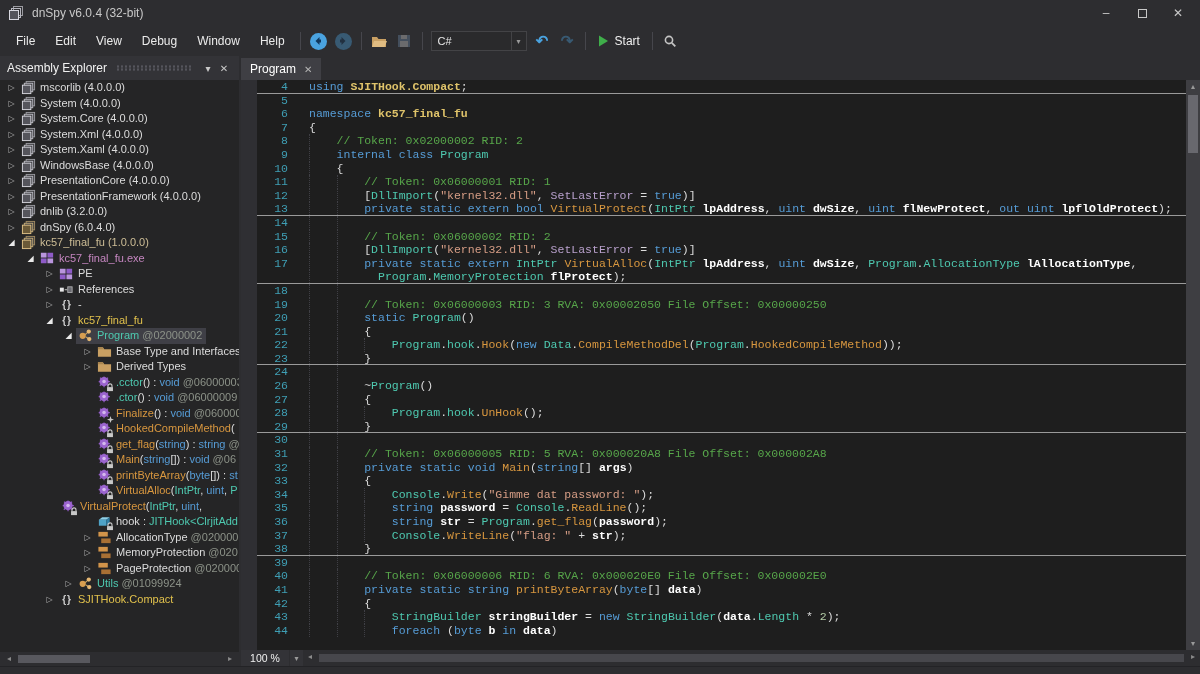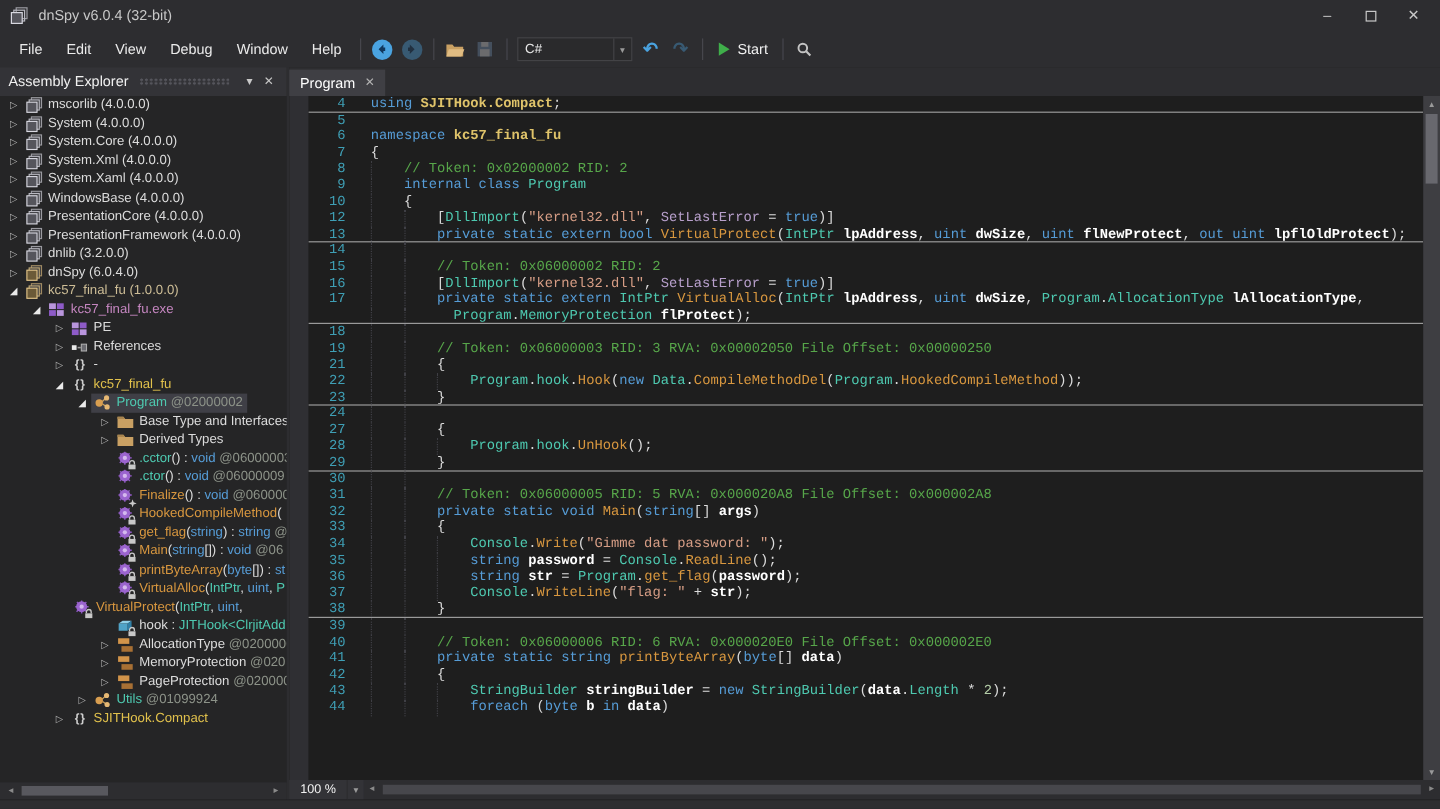--- a/index.html
+++ b/index.html
@@ -657,33 +657,36 @@
     <div class="code-wrap">
       <div class="bpmargin"></div>
       <div class="code" id="code">
           <div class="code-row sep"><span class="ln">4</span><span class="lc" style="padding-left: calc(0ch + 8px);"><span class="sg-k">using</span><span class="sg-p"> </span><span class="sg-ns">SJITHook.Compact</span><span class="sg-p">;</span></span></div>
           <div class="code-row"><span class="ln">5</span><span class="lc" style="padding-left: calc(0ch + 8px);"></span></div>
           <div class="code-row"><span class="ln">6</span><span class="lc" style="padding-left: calc(0ch + 8px);"><span class="sg-k">namespace</span><span class="sg-p"> </span><span class="sg-ns">kc57_final_fu</span></span></div>
           <div class="code-row"><span class="ln">7</span><span class="lc" style="padding-left: calc(0ch + 8px);"><span class="sg-p">{</span></span></div>
           <div class="code-row"><span class="ln">8</span><span class="lc" style="padding-left: calc(4ch + 8px);"><span class="guide" style="left: calc(0ch + 8px);"></span><span class="sg-c">// Token: 0x02000002 RID: 2</span></span></div>
           <div class="code-row"><span class="ln">9</span><span class="lc" style="padding-left: calc(4ch + 8px);"><span class="guide" style="left: calc(0ch + 8px);"></span><span class="sg-k">internal</span><span class="sg-p"> </span><span class="sg-k">class</span><span class="sg-p"> </span><span class="sg-t">Program</span></span></div>
           <div class="code-row"><span class="ln">10</span><span class="lc" style="padding-left: calc(4ch + 8px);"><span class="guide" style="left: calc(0ch + 8px);"></span><span class="sg-p">{</span></span></div>
+          <div class="code-row"><span class="ln">11</span><span class="lc" style="padding-left: calc(8ch + 8px);"><span class="guide" style="left: calc(0ch + 8px);"></span><span class="guide" style="left: calc(4ch + 8px);"></span><span class="sg-c">// Token: 0x06000001 RID: 1</span></span></div>
           <div class="code-row"><span class="ln">12</span><span class="lc" style="padding-left: calc(8ch + 8px);"><span class="guide" style="left: calc(0ch + 8px);"></span><span class="guide" style="left: calc(4ch + 8px);"></span><span class="sg-p">[</span><span class="sg-t">DllImport</span><span class="sg-p">(</span><span class="sg-s">"kernel32.dll"</span><span class="sg-p">, </span><span class="sg-pr">SetLastError</span><span class="sg-p"> = </span><span class="sg-k">true</span><span class="sg-p">)]</span></span></div>
           <div class="code-row sep"><span class="ln">13</span><span class="lc" style="padding-left: calc(8ch + 8px);"><span class="guide" style="left: calc(0ch + 8px);"></span><span class="guide" style="left: calc(4ch + 8px);"></span><span class="sg-k">private</span><span class="sg-p"> </span><span class="sg-k">static</span><span class="sg-p"> </span><span class="sg-k">extern</span><span class="sg-p"> </span><span class="sg-k">bool</span><span class="sg-p"> </span><span class="sg-m">VirtualProtect</span><span class="sg-p">(</span><span class="sg-t">IntPtr</span><span class="sg-p"> </span><span class="sg-v">lpAddress</span><span class="sg-p">, </span><span class="sg-k">uint</span><span class="sg-p"> </span><span class="sg-v">dwSize</span><span class="sg-p">, </span><span class="sg-k">uint</span><span class="sg-p"> </span><span class="sg-v">flNewProtect</span><span class="sg-p">, </span><span class="sg-k">out</span><span class="sg-p"> </span><span class="sg-k">uint</span><span class="sg-p"> </span><span class="sg-v">lpflOldProtect</span><span class="sg-p">);</span></span></div>
           <div class="code-row"><span class="ln">14</span><span class="lc" style="padding-left: calc(0ch + 8px);"><span class="guide" style="left: calc(0ch + 8px);"></span><span class="guide" style="left: calc(4ch + 8px);"></span></span></div>
           <div class="code-row"><span class="ln">15</span><span class="lc" style="padding-left: calc(8ch + 8px);"><span class="guide" style="left: calc(0ch + 8px);"></span><span class="guide" style="left: calc(4ch + 8px);"></span><span class="sg-c">// Token: 0x06000002 RID: 2</span></span></div>
           <div class="code-row"><span class="ln">16</span><span class="lc" style="padding-left: calc(8ch + 8px);"><span class="guide" style="left: calc(0ch + 8px);"></span><span class="guide" style="left: calc(4ch + 8px);"></span><span class="sg-p">[</span><span class="sg-t">DllImport</span><span class="sg-p">(</span><span class="sg-s">"kernel32.dll"</span><span class="sg-p">, </span><span class="sg-pr">SetLastError</span><span class="sg-p"> = </span><span class="sg-k">true</span><span class="sg-p">)]</span></span></div>
           <div class="code-row"><span class="ln">17</span><span class="lc" style="padding-left: calc(8ch + 8px);"><span class="guide" style="left: calc(0ch + 8px);"></span><span class="guide" style="left: calc(4ch + 8px);"></span><span class="sg-k">private</span><span class="sg-p"> </span><span class="sg-k">static</span><span class="sg-p"> </span><span class="sg-k">extern</span><span class="sg-p"> </span><span class="sg-t">IntPtr</span><span class="sg-p"> </span><span class="sg-m">VirtualAlloc</span><span class="sg-p">(</span><span class="sg-t">IntPtr</span><span class="sg-p"> </span><span class="sg-v">lpAddress</span><span class="sg-p">, </span><span class="sg-k">uint</span><span class="sg-p"> </span><span class="sg-v">dwSize</span><span class="sg-p">, </span><span class="sg-t">Program</span><span class="sg-p">.</span><span class="sg-t">AllocationType</span><span class="sg-p"> </span><span class="sg-v">lAllocationType</span><span class="sg-p">,</span></span></div>
           <div class="code-row sep"><span class="ln"></span><span class="lc" style="padding-left: calc(10ch + 8px);"><span class="guide" style="left: calc(0ch + 8px);"></span><span class="guide" style="left: calc(4ch + 8px);"></span><span class="sg-t">Program</span><span class="sg-p">.</span><span class="sg-t">MemoryProtection</span><span class="sg-p"> </span><span class="sg-v">flProtect</span><span class="sg-p">);</span></span></div>
           <div class="code-row"><span class="ln">18</span><span class="lc" style="padding-left: calc(0ch + 8px);"><span class="guide" style="left: calc(0ch + 8px);"></span><span class="guide" style="left: calc(4ch + 8px);"></span></span></div>
           <div class="code-row"><span class="ln">19</span><span class="lc" style="padding-left: calc(8ch + 8px);"><span class="guide" style="left: calc(0ch + 8px);"></span><span class="guide" style="left: calc(4ch + 8px);"></span><span class="sg-c">// Token: 0x06000003 RID: 3 RVA: 0x00002050 File Offset: 0x00000250</span></span></div>
+          <div class="code-row"><span class="ln">20</span><span class="lc" style="padding-left: calc(8ch + 8px);"><span class="guide" style="left: calc(0ch + 8px);"></span><span class="guide" style="left: calc(4ch + 8px);"></span><span class="sg-k">static</span><span class="sg-p"> </span><span class="sg-t">Program</span><span class="sg-p">()</span></span></div>
           <div class="code-row"><span class="ln">21</span><span class="lc" style="padding-left: calc(8ch + 8px);"><span class="guide" style="left: calc(0ch + 8px);"></span><span class="guide" style="left: calc(4ch + 8px);"></span><span class="sg-p">{</span></span></div>
           <div class="code-row"><span class="ln">22</span><span class="lc" style="padding-left: calc(12ch + 8px);"><span class="guide" style="left: calc(0ch + 8px);"></span><span class="guide" style="left: calc(4ch + 8px);"></span><span class="guide" style="left: calc(8ch + 8px);"></span><span class="sg-t">Program</span><span class="sg-p">.</span><span class="sg-t">hook</span><span class="sg-p">.</span><span class="sg-m">Hook</span><span class="sg-p">(</span><span class="sg-k">new</span><span class="sg-p"> </span><span class="sg-t">Data</span><span class="sg-p">.</span><span class="sg-m">CompileMethodDel</span><span class="sg-p">(</span><span class="sg-t">Program</span><span class="sg-p">.</span><span class="sg-m">HookedCompileMethod</span><span class="sg-p">));</span></span></div>
           <div class="code-row sep"><span class="ln">23</span><span class="lc" style="padding-left: calc(8ch + 8px);"><span class="guide" style="left: calc(0ch + 8px);"></span><span class="guide" style="left: calc(4ch + 8px);"></span><span class="sg-p">}</span></span></div>
           <div class="code-row"><span class="ln">24</span><span class="lc" style="padding-left: calc(0ch + 8px);"><span class="guide" style="left: calc(0ch + 8px);"></span><span class="guide" style="left: calc(4ch + 8px);"></span></span></div>
+          <div class="code-row"><span class="ln">26</span><span class="lc" style="padding-left: calc(8ch + 8px);"><span class="guide" style="left: calc(0ch + 8px);"></span><span class="guide" style="left: calc(4ch + 8px);"></span><span class="sg-p">~</span><span class="sg-t">Program</span><span class="sg-p">()</span></span></div>
           <div class="code-row"><span class="ln">27</span><span class="lc" style="padding-left: calc(8ch + 8px);"><span class="guide" style="left: calc(0ch + 8px);"></span><span class="guide" style="left: calc(4ch + 8px);"></span><span class="sg-p">{</span></span></div>
           <div class="code-row"><span class="ln">28</span><span class="lc" style="padding-left: calc(12ch + 8px);"><span class="guide" style="left: calc(0ch + 8px);"></span><span class="guide" style="left: calc(4ch + 8px);"></span><span class="guide" style="left: calc(8ch + 8px);"></span><span class="sg-t">Program</span><span class="sg-p">.</span><span class="sg-t">hook</span><span class="sg-p">.</span><span class="sg-m">UnHook</span><span class="sg-p">();</span></span></div>
           <div class="code-row sep"><span class="ln">29</span><span class="lc" style="padding-left: calc(8ch + 8px);"><span class="guide" style="left: calc(0ch + 8px);"></span><span class="guide" style="left: calc(4ch + 8px);"></span><span class="sg-p">}</span></span></div>
           <div class="code-row"><span class="ln">30</span><span class="lc" style="padding-left: calc(0ch + 8px);"><span class="guide" style="left: calc(0ch + 8px);"></span><span class="guide" style="left: calc(4ch + 8px);"></span></span></div>
           <div class="code-row"><span class="ln">31</span><span class="lc" style="padding-left: calc(8ch + 8px);"><span class="guide" style="left: calc(0ch + 8px);"></span><span class="guide" style="left: calc(4ch + 8px);"></span><span class="sg-c">// Token: 0x06000005 RID: 5 RVA: 0x000020A8 File Offset: 0x000002A8</span></span></div>
           <div class="code-row"><span class="ln">32</span><span class="lc" style="padding-left: calc(8ch + 8px);"><span class="guide" style="left: calc(0ch + 8px);"></span><span class="guide" style="left: calc(4ch + 8px);"></span><span class="sg-k">private</span><span class="sg-p"> </span><span class="sg-k">static</span><span class="sg-p"> </span><span class="sg-k">void</span><span class="sg-p"> </span><span class="sg-m">Main</span><span class="sg-p">(</span><span class="sg-k">string</span><span class="sg-p">[] </span><span class="sg-v">args</span><span class="sg-p">)</span></span></div>
           <div class="code-row"><span class="ln">33</span><span class="lc" style="padding-left: calc(8ch + 8px);"><span class="guide" style="left: calc(0ch + 8px);"></span><span class="guide" style="left: calc(4ch + 8px);"></span><span class="sg-p">{</span></span></div>
           <div class="code-row"><span class="ln">34</span><span class="lc" style="padding-left: calc(12ch + 8px);"><span class="guide" style="left: calc(0ch + 8px);"></span><span class="guide" style="left: calc(4ch + 8px);"></span><span class="guide" style="left: calc(8ch + 8px);"></span><span class="sg-t">Console</span><span class="sg-p">.</span><span class="sg-m">Write</span><span class="sg-p">(</span><span class="sg-s">"Gimme dat password: "</span><span class="sg-p">);</span></span></div>
           <div class="code-row"><span class="ln">35</span><span class="lc" style="padding-left: calc(12ch + 8px);"><span class="guide" style="left: calc(0ch + 8px);"></span><span class="guide" style="left: calc(4ch + 8px);"></span><span class="guide" style="left: calc(8ch + 8px);"></span><span class="sg-k">string</span><span class="sg-p"> </span><span class="sg-v">password</span><span class="sg-p"> = </span><span class="sg-t">Console</span><span class="sg-p">.</span><span class="sg-m">ReadLine</span><span class="sg-p">();</span></span></div>
           <div class="code-row"><span class="ln">36</span><span class="lc" style="padding-left: calc(12ch + 8px);"><span class="guide" style="left: calc(0ch + 8px);"></span><span class="guide" style="left: calc(4ch + 8px);"></span><span class="guide" style="left: calc(8ch + 8px);"></span><span class="sg-k">string</span><span class="sg-p"> </span><span class="sg-v">str</span><span class="sg-p"> = </span><span class="sg-t">Program</span><span class="sg-p">.</span><span class="sg-m">get_flag</span><span class="sg-p">(</span><span class="sg-v">password</span><span class="sg-p">);</span></span></div>

